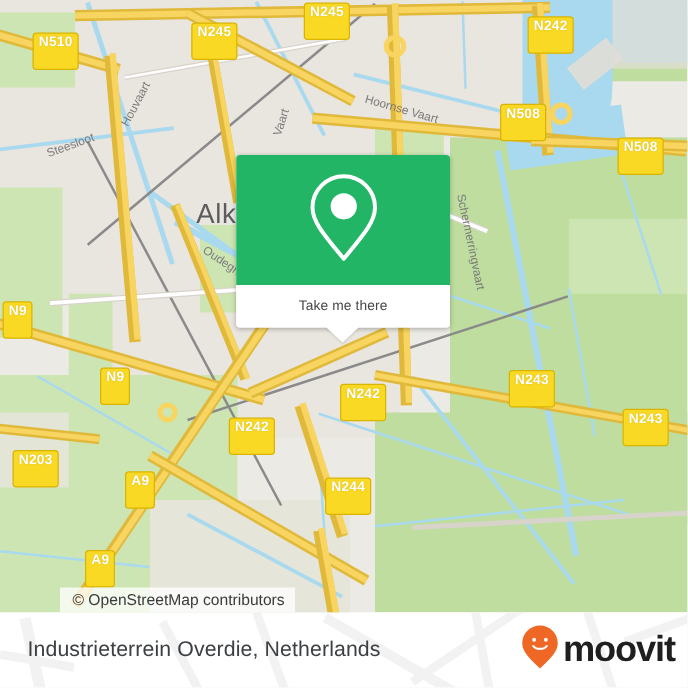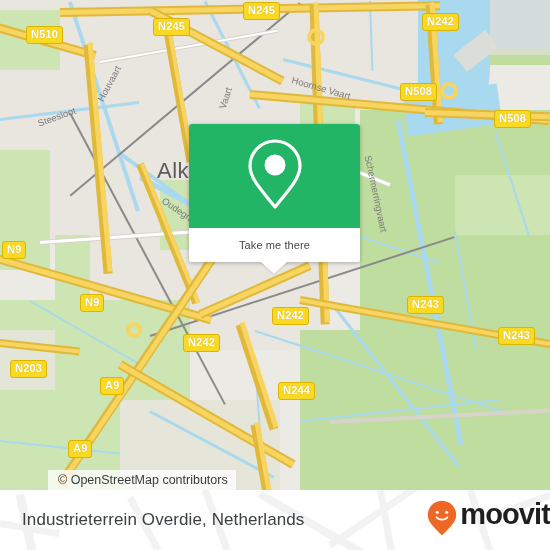--- a/index.html
+++ b/index.html
@@ -47,21 +47,21 @@
   
   .shield {
     position: absolute;
     background: #f9d923;
     border: 1px solid #d9b400;
     border-radius: 3px;
     color: #ffffff;
     font-size: 11px;
     font-weight: bold;
     line-height: 15px;
-    height: 18px;
+    height: 30px;
     padding: 0 4px;
     text-align: center;
     letter-spacing: 0.2px;
     white-space: nowrap;
     text-shadow: 0 0 1px rgba(120,95,0,0.35);
   }
   
   .city {
     position: absolute;
     color: #5c5c5c;
@@ -141,23 +141,23 @@
     left: 22px; top: 50%;
     transform: translateY(-50%);
     color: #3c4043;
     font-size: 17px;
     letter-spacing: 0.1px;
     white-space: nowrap;
     z-index: 3;
   }
   #brand {
     position: absolute;
-    right: 0; top: 50%;
+    right: 10px; top: 50%;
     transform: translateY(-50%);
-    display: flex; align-items: flex-start; gap: 3px;
+    display: flex; align-items: center; gap: 3px;
     z-index: 3;
   }
   #brand-word {
     color: #1f1f1f;
     font-size: 29px;
     font-weight: bold;
     letter-spacing: -0.9px;
     line-height: 29px;
   }
 </style>
@@ -314,21 +314,21 @@
       <div class="shield" style="left:400px;top:83px;">N508</div>
       <div class="shield" style="left:494px;top:110px;">N508</div>
       <div class="shield" style="left:2px;top:241px;">N9</div>
       <div class="shield" style="left:80px;top:294px;">N9</div>
       <div class="shield" style="left:272px;top:307px;">N242</div>
       <div class="shield" style="left:183px;top:334px;">N242</div>
       <div class="shield" style="left:407px;top:296px;">N243</div>
       <div class="shield" style="left:498px;top:327px;">N243</div>
       <div class="shield" style="left:10px;top:360px;">N203</div>
       <div class="shield" style="left:100px;top:377px;">A9</div>
-      <div class="shield" style="left:278px;top:382px;">N244</div>
+      <div class="shield" style="left:260px;top:382px;">N244</div>
       <div class="shield" style="left:68px;top:440px;">A9</div>
     </div>
 
     <div id="card">
       <div id="card-top">
         <span>
           <svg width="62" height="76" viewBox="0 0 62 76" aria-hidden="true">
             <path d="M31 5 C17.2 5 6 16.2 6 30 C6 41 14 50.5 31 71 C48 50.5 56 41 56 30 C56 16.2 44.8 5 31 5 Z" fill="none" stroke="#ffffff" stroke-width="3.2" stroke-linejoin="round"></path>
             <circle cx="31" cy="29" r="10.5" fill="#ffffff"></circle>
           </svg>

